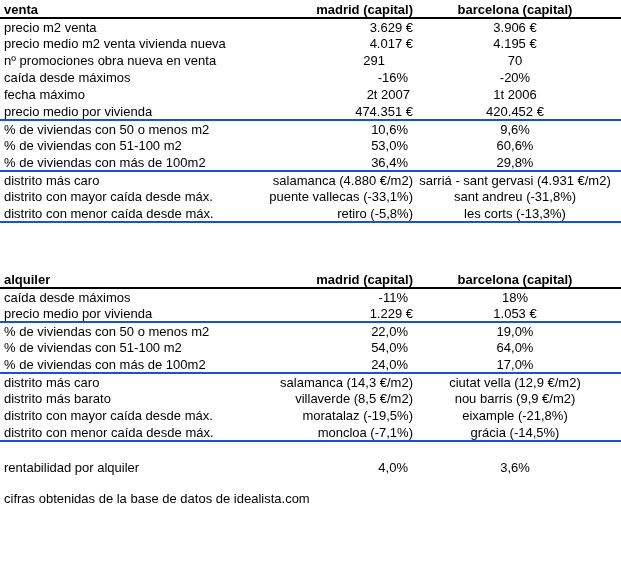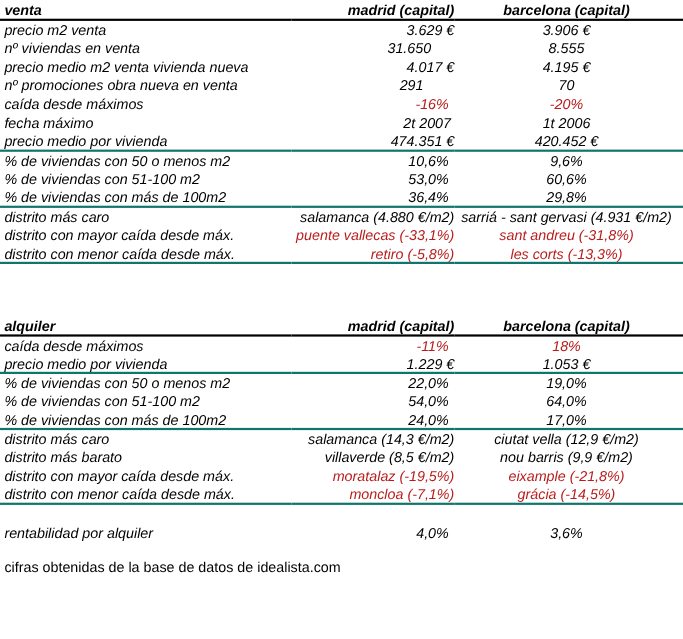--- a/index.html
+++ b/index.html
@@ -6,33 +6,33 @@
   body{
     width:621px;height:581px;overflow:hidden;
     font-family:"Liberation Sans",sans-serif;
     font-size:13px;color:#000;
   }
   table{border-collapse:collapse;table-layout:fixed;width:621px;}
   col.c-label{width:265px;}
   col.c-madrid{width:148px;}
   col.c-bcn{width:208px;}
   th,td{padding:0;white-space:nowrap;font-weight:normal;}
-  tr{height:17px;font-style:italic;}
+  tr{height:17px;}
   thead tr{height:15px;}
   thead th{border-bottom:2px solid #000;font-weight:bold;}
-  tbody.group{border-bottom:2px solid #0f766e;}
+  tbody.group{border-bottom:2px solid #1d4ed8;}
   .label{text-align:left;padding-left:4px;}
   .val{text-align:right;}
   .val.bcn{padding-right:4px;text-align:center;}
   #venta-table{margin-top:2px;}
   #alquiler-table{margin-top:49px;}
   #rentabilidad-table{margin-top:17px;}
   #rentabilidad-table tbody{border:none;}
   .footer-note{margin-top:15px;padding-left:4px;}
-  .red{color:#b91c1c;}
+  .red{color:#000000;}
   
   td.pr3{padding-right:3px;}
   td.pr5{padding-right:5px;}
   td.pr14{padding-right:14px;}
   td.pr21{padding-right:21px;}
   td.pr24{padding-right:24px;}
   td.pr28{padding-right:28px;}
   td.pr46{padding-right:46px;}
 </style>
 </head>
@@ -51,25 +51,20 @@
       <th class="val bcn">barcelona (capital)</th>
     </tr>
   </thead>
   <tbody class="group">
     <tr>
       <td class="label">precio m2 venta</td>
       <td class="val">3.629 €</td>
       <td class="val bcn">3.906 €</td>
     </tr>
     <tr>
-      <td class="label">nº viviendas en venta</td>
-      <td class="val pr21">31.650</td>
-      <td class="val bcn pr46">8.555</td>
-    </tr>
-    <tr>
       <td class="label">precio medio m2 venta vivienda nueva</td>
       <td class="val">4.017 €</td>
       <td class="val bcn">4.195 €</td>
     </tr>
     <tr>
       <td class="label">nº promociones obra nueva en venta</td>
       <td class="val pr28">291</td>
       <td class="val bcn pr14">70</td>
     </tr>
     <tr>

